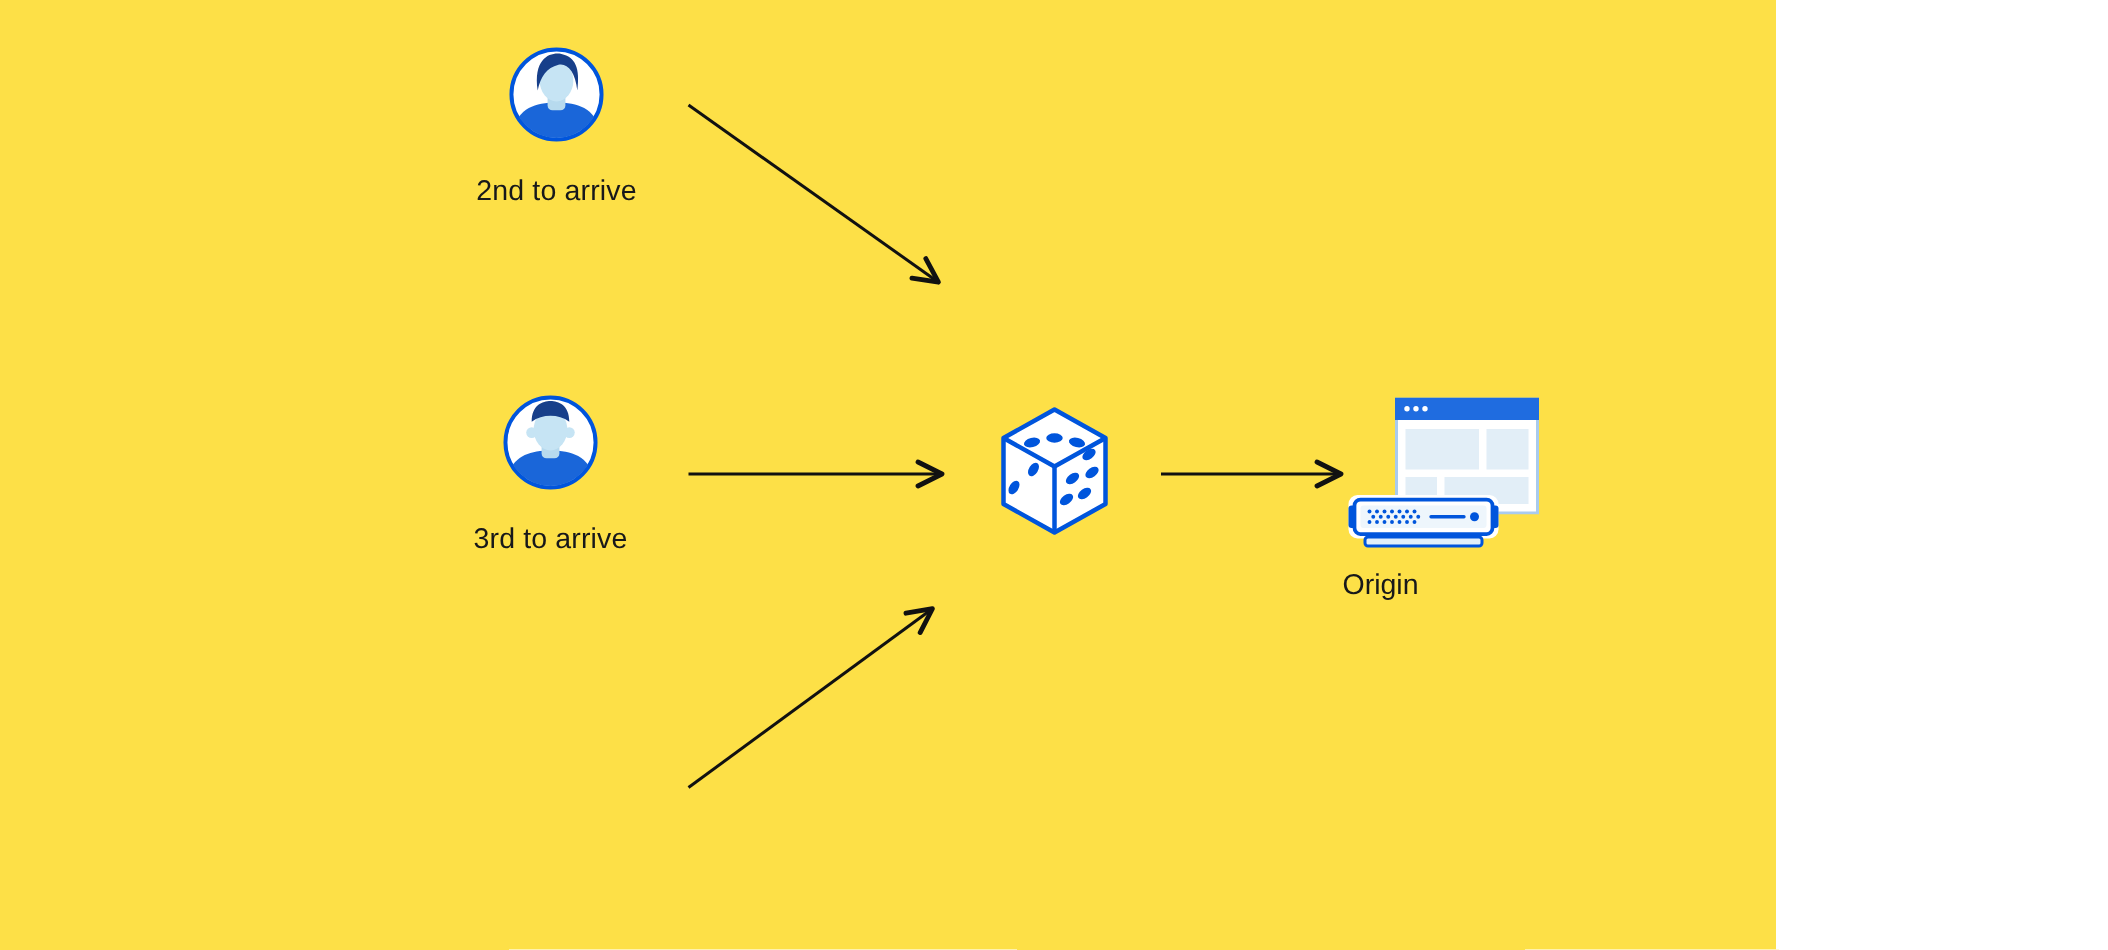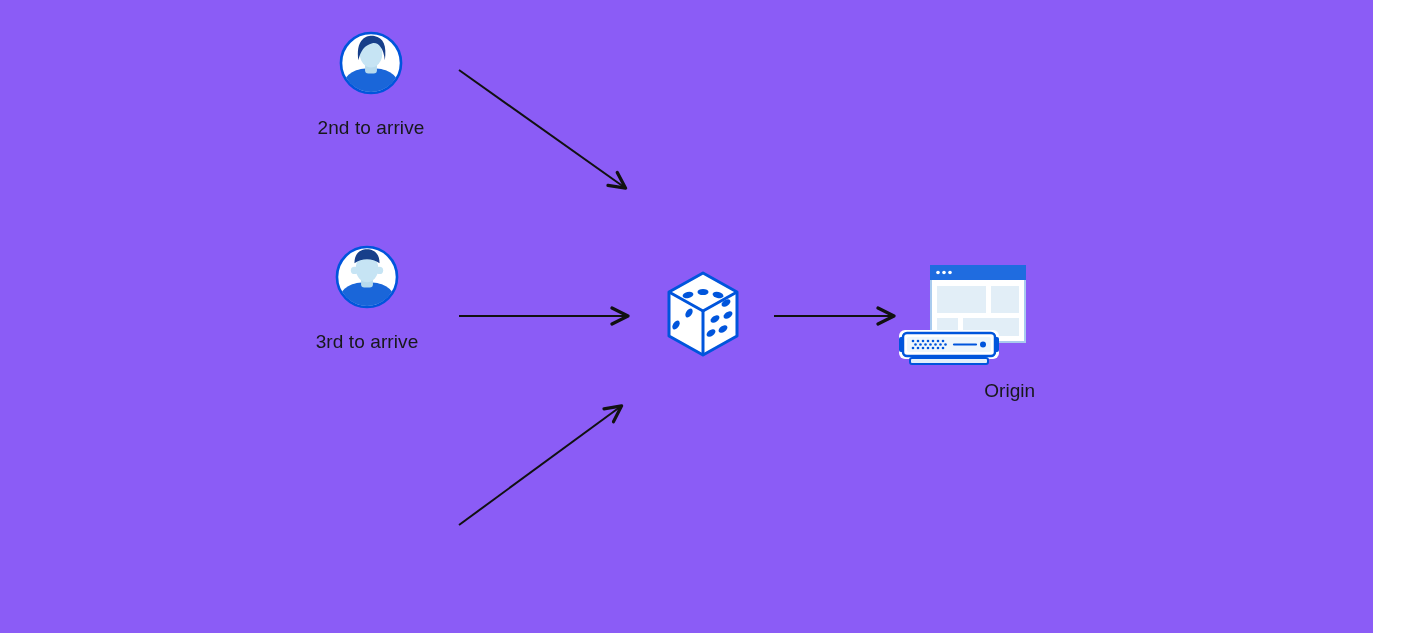--- a/index.html
+++ b/index.html
@@ -1,28 +1,28 @@
 <!DOCTYPE html>
 <html><head>
 <meta charset="utf-8">
 <style>
   html,body{margin:0;padding:0;background:#fff;}
   .canvas{
-    position:relative;width:1373px;height:633px;background:#8b5cf6;overflow:hidden;
+    position:relative;width:1184px;height:633px;background:#fde047;overflow:hidden;
     font-family:"Liberation Sans","DejaVu Sans",sans-serif;color:#1b1b1d;
   }
   .arrows-layer{position:absolute;left:0;top:0;width:1405px;height:633px;}
   .node{position:absolute;display:flex;flex-direction:column;align-items:center;}
   .node .label{margin-top:21px;font-size:19px;letter-spacing:.1px;color:#17181a;white-space:nowrap;}
   .avatar{width:66px;height:66px;display:block;}
   .dice-node{position:absolute;left:665px;top:268px;width:76px;height:92px;}
   .origin-group{position:absolute;left:895px;top:252px;width:140px;height:150px;}
   .browser{position:absolute;left:35px;top:13px;width:96px;height:78px;}
   .server{position:absolute;left:3px;top:75px;width:102px;height:40px;}
-  .origin-label{position:absolute;left:0;top:128px;width:140px;text-align:right;
+  .origin-label{position:absolute;left:0;top:128px;width:140px;text-align:left;
     font-size:19px;color:#17181a;}
 </style>
 </head>
 <body>
 
 <div class="canvas">
 
   <svg class="arrows-layer" viewBox="0 0 1405 633">
     <defs>
       <marker id="ah" markerWidth="12" markerHeight="12" refX="8" refY="5" orient="auto" markerUnits="strokeWidth">
@@ -46,21 +46,21 @@
       <g clip-path="url(#c1)">
         <path d="M2,102 C6,66 24,58 50,58 C76,58 94,66 98,102 Z" fill="#1a66d9"></path>
         <rect x="41" y="38" width="18" height="28" rx="5" fill="#b7daee"></rect>
         <ellipse cx="50" cy="36" rx="17" ry="21" fill="#c6e4f4"></ellipse>
         <path d="M31,46 C26,12 45,7 55,9 C69,12 74,23 71,46 C69,27 61,18 52,20 C40,23 34,32 31,46 Z" fill="#173f8a"></path>
       </g>
     </svg>
     <div class="label">2nd to arrive</div>
   </div>
 
-  <div class="node" style="left:292px;top:244px;width:150px;justify-content:center;">
+  <div class="node" style="left:292px;top:262px;width:150px;justify-content:center;">
     <svg class="avatar" viewBox="0 0 100 100">
       <defs>
           <clipPath id="c2">
             <circle cx="50" cy="50" r="44"></circle>
           </clipPath>
         </defs>
       <circle cx="50" cy="50" r="45.5" fill="#ffffff" stroke="#0055dc" stroke-width="4"></circle>
       <g clip-path="url(#c2)">
         <path d="M2,102 C6,66 24,58 50,58 C76,58 94,66 98,102 Z" fill="#1a66d9"></path>
         <circle cx="31" cy="40" r="5.5" fill="#c6e4f4"></circle>

